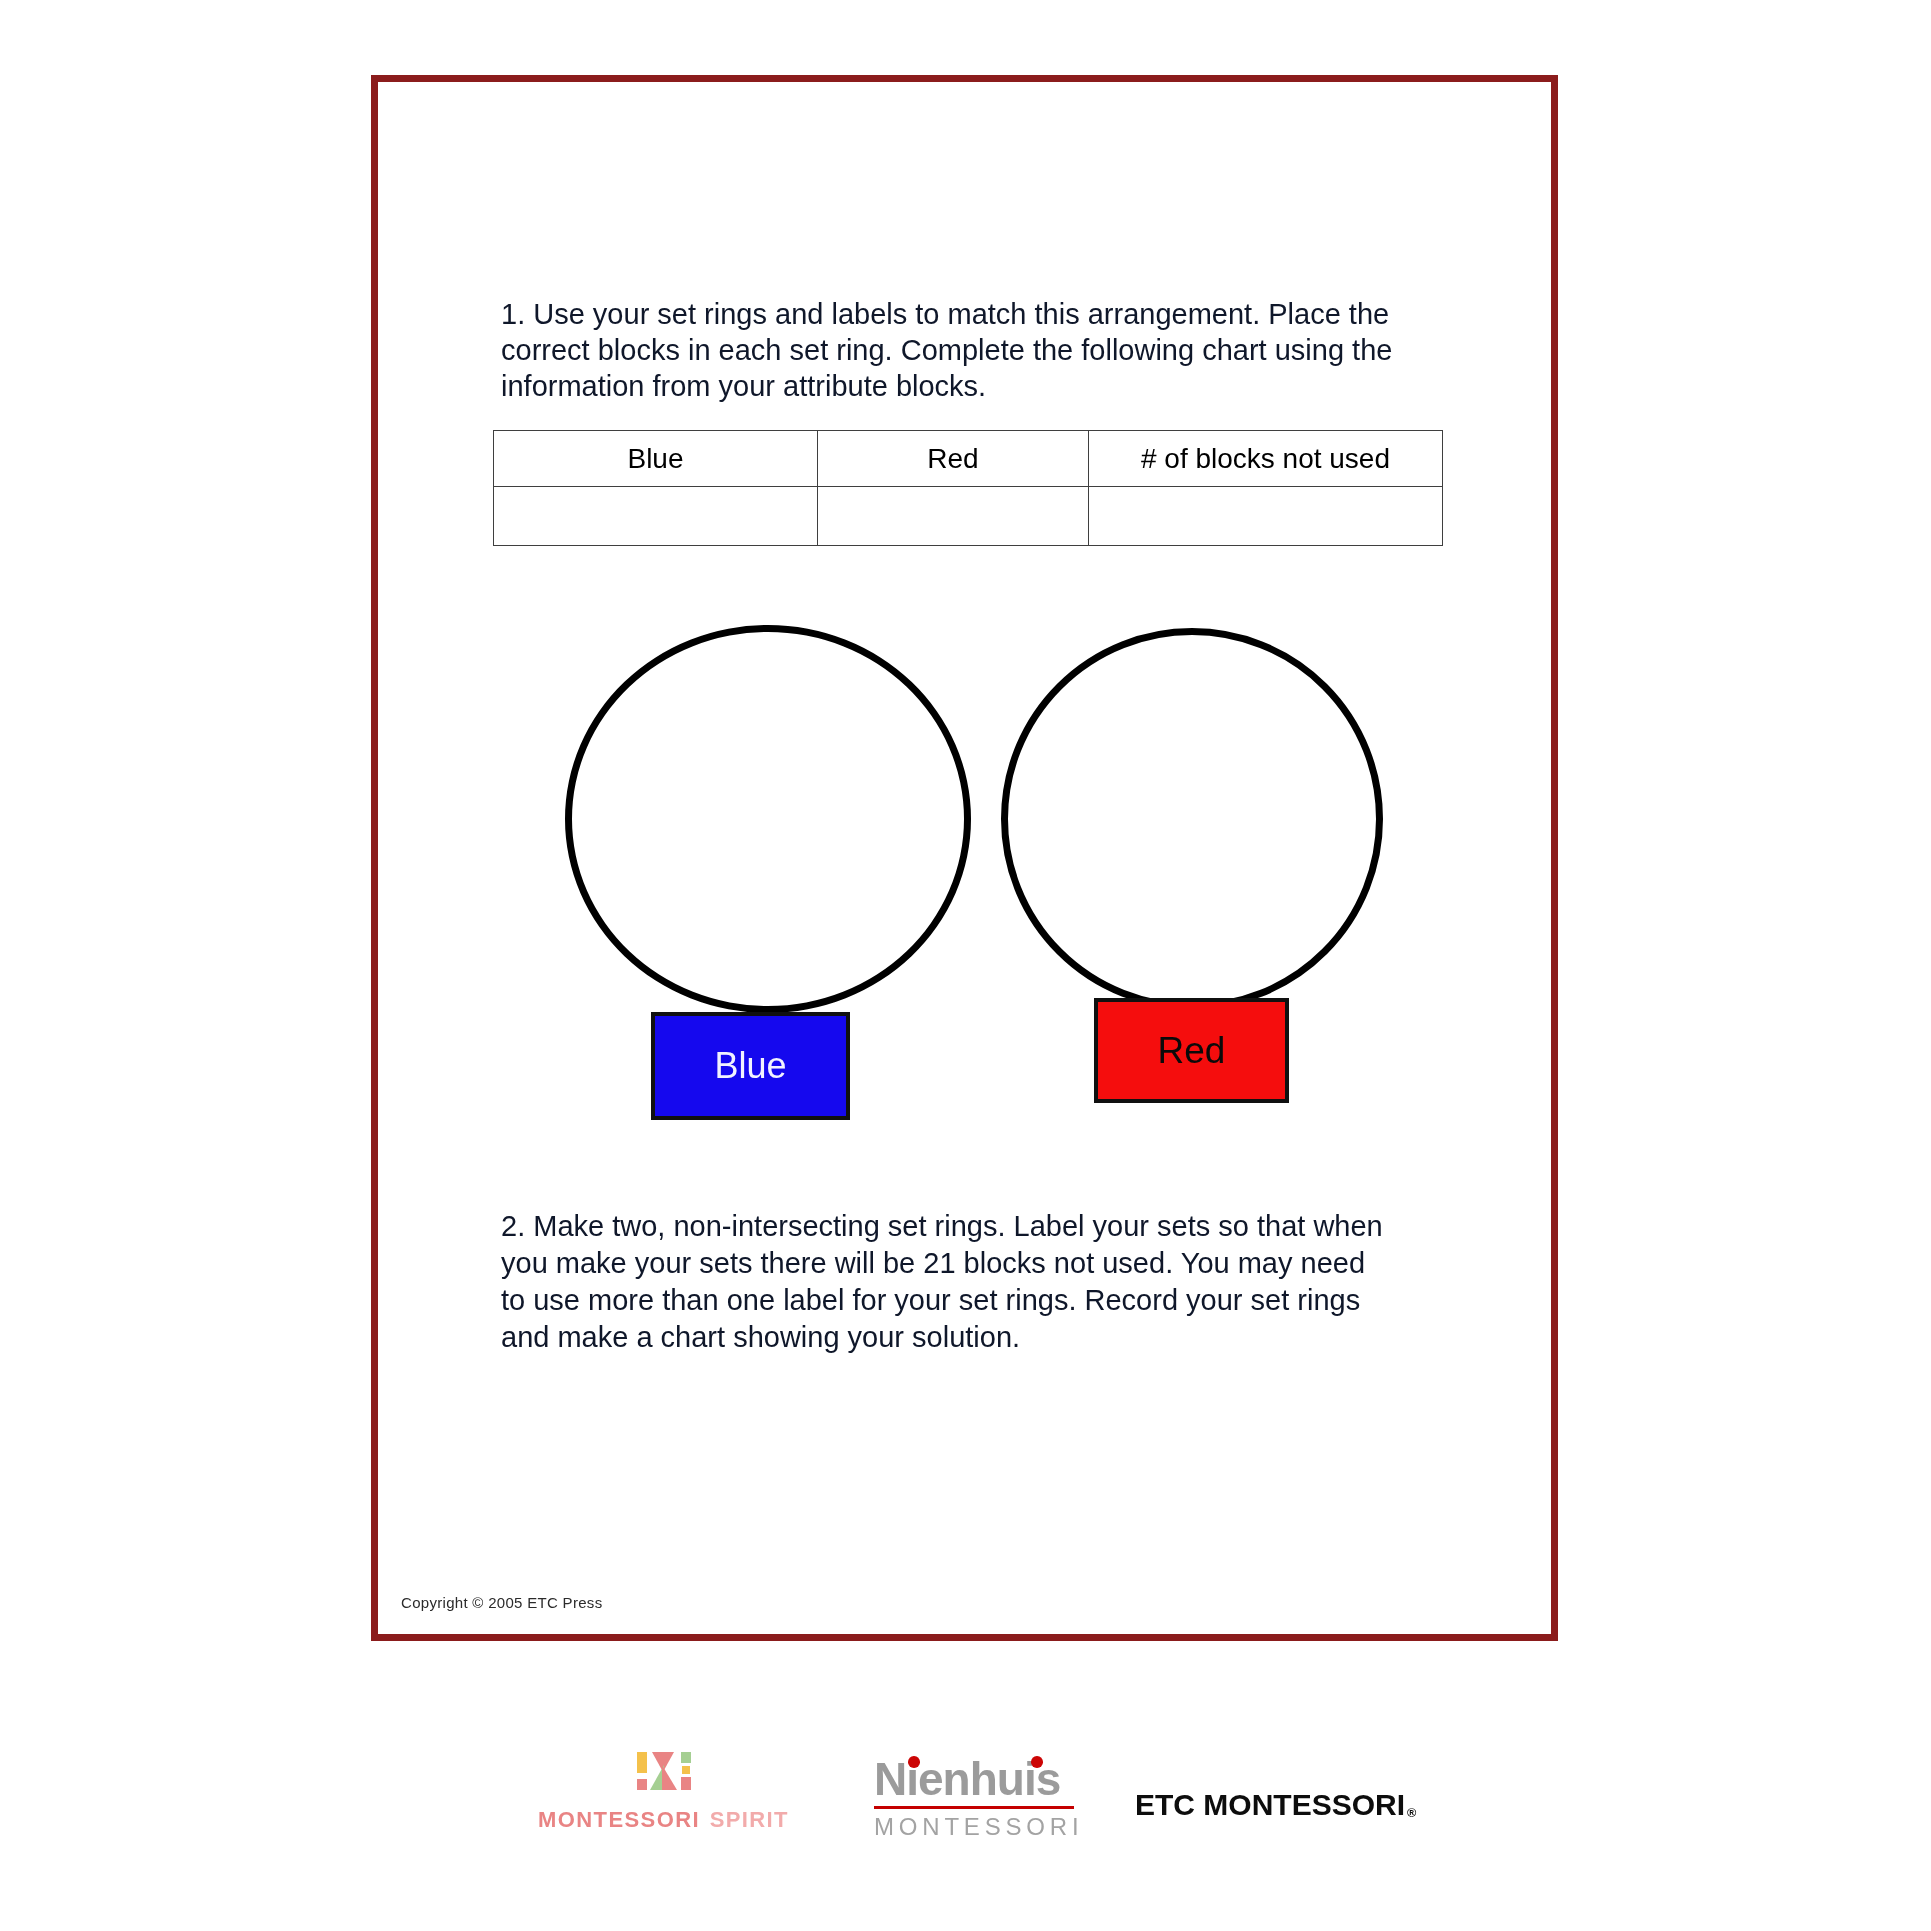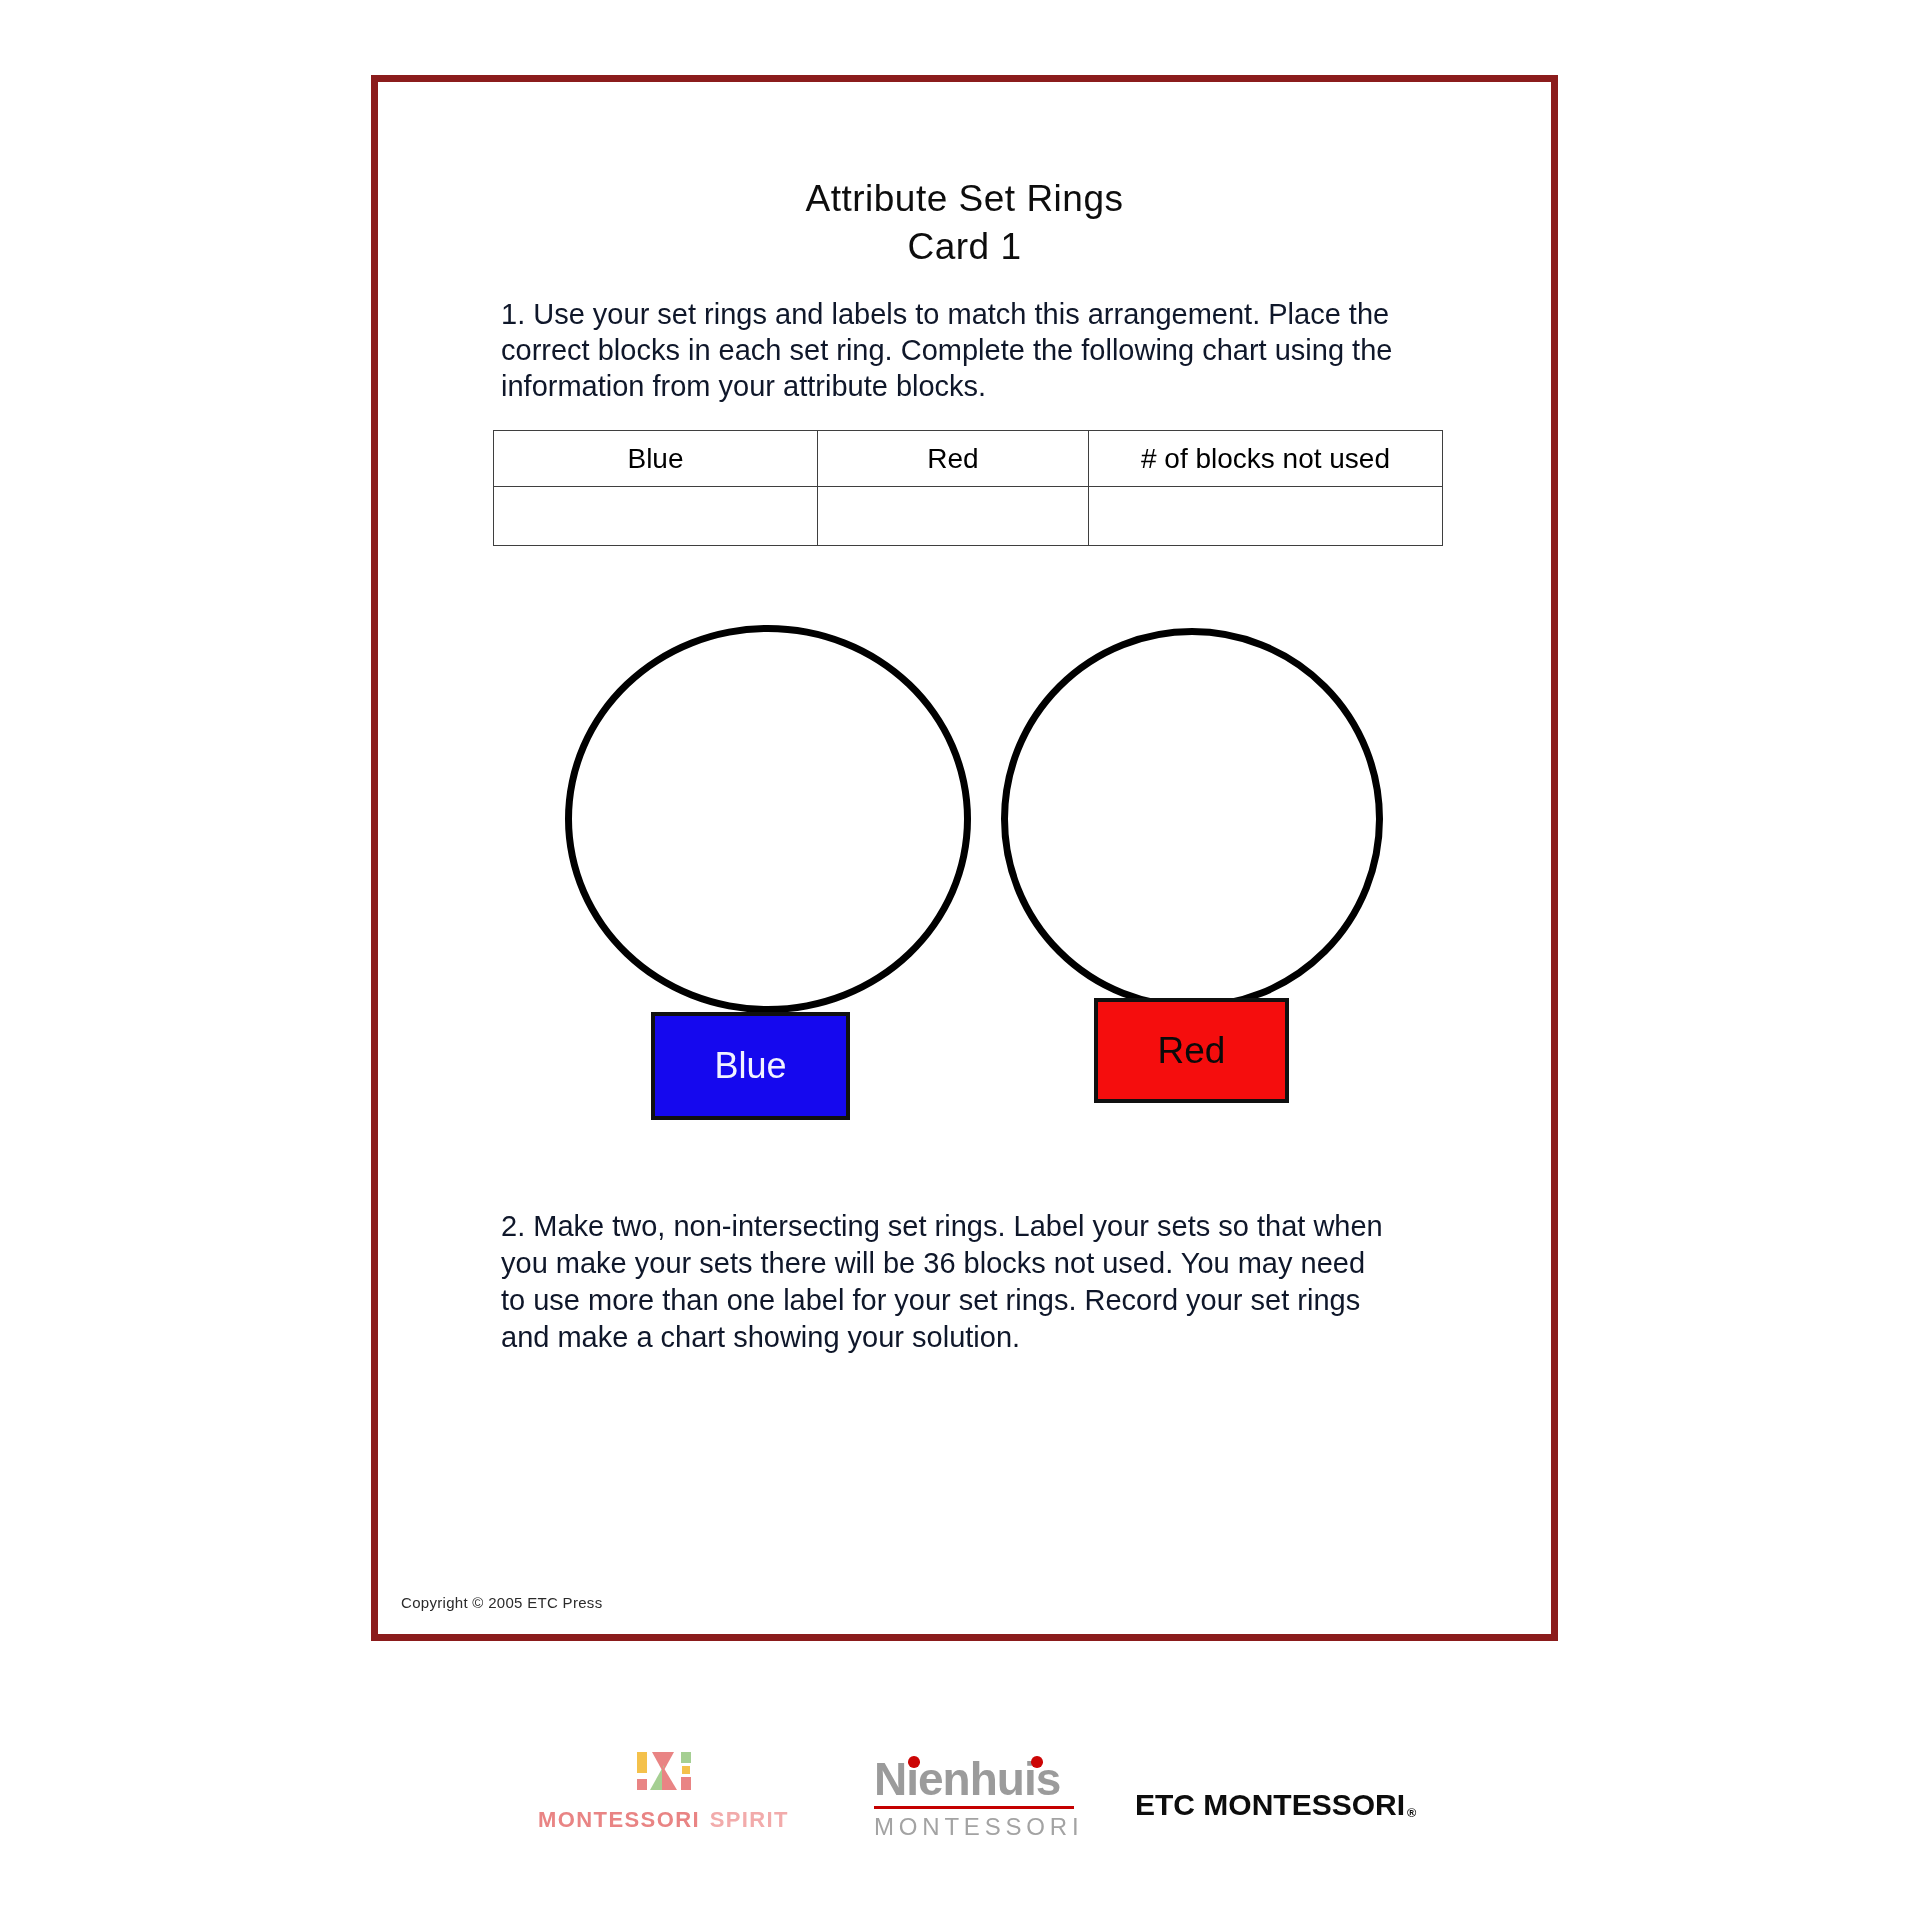--- a/index.html
+++ b/index.html
@@ -82,24 +82,20 @@
 
   .etc-logo{position:absolute;left:1135px;top:1788px;font-size:30px;font-weight:700;color:#0d0d0d;white-space:nowrap;}
   .etc-reg{font-size:12.6px;vertical-align:-1.9px;margin-left:1.9px;}
 </style>
 </head>
 <body>
 
 <div class="card">
   <div class="card-inner">
 
-    <div class="title">
-      <div>Attribute Set Rings</div>
-      <div>Card 1</div>
-    </div>
 
     <div class="para para-1">
       <div>1. Use your set rings and labels to match this arrangement. Place the</div>
       <div>correct blocks in each set ring. Complete the following chart using the</div>
       <div>information from your attribute blocks.</div>
     </div>
 
     <table class="blocks-table">
       <tbody>
           <tr>
@@ -120,21 +116,21 @@
 
     <div class="color-label label-blue">
       <span>Blue</span>
     </div>
     <div class="color-label label-red">
       <span>Red</span>
     </div>
 
     <div class="para para-2">
       <div>2. Make two, non-intersecting set rings. Label your sets so that when</div>
-      <div>you make your sets there will be 36 blocks not used. You may need</div>
+      <div>you make your sets there will be 21 blocks not used. You may need</div>
       <div>to use more than one label for your set rings. Record your set rings</div>
       <div>and make a chart showing your solution.</div>
     </div>
 
     <div class="copyright">Copyright © 2005 ETC Press</div>
   </div>
 </div>
 
 <div class="ms-logo">
   <svg width="56" height="42" viewBox="0 0 54 42">

